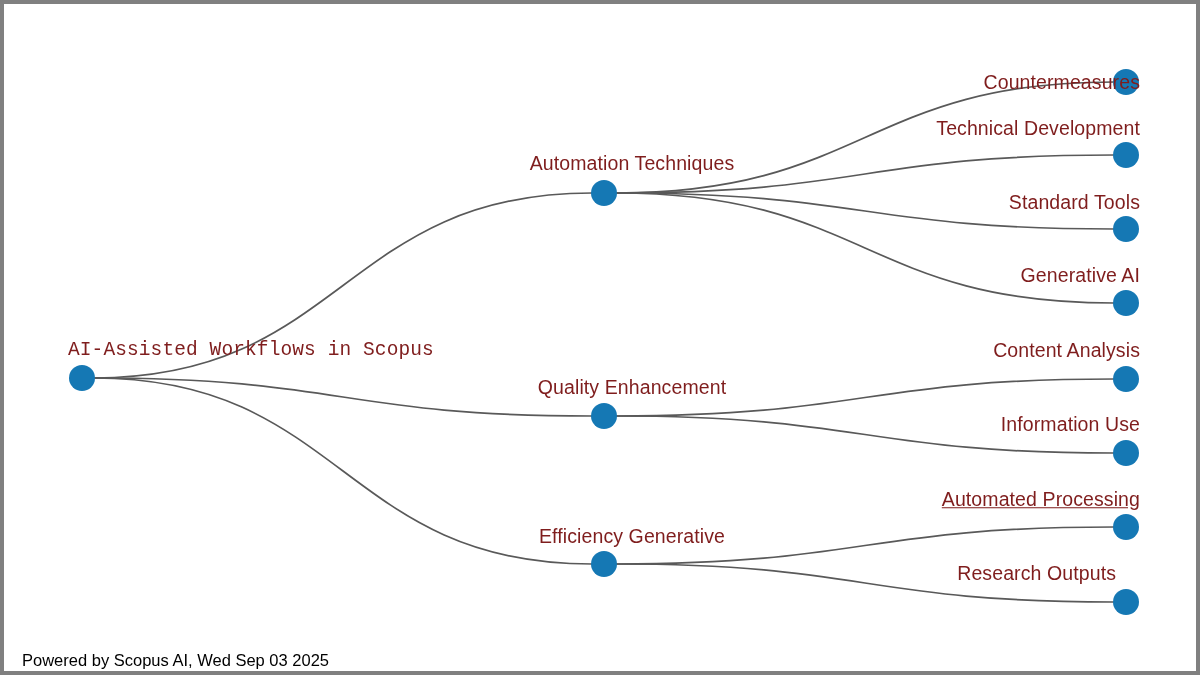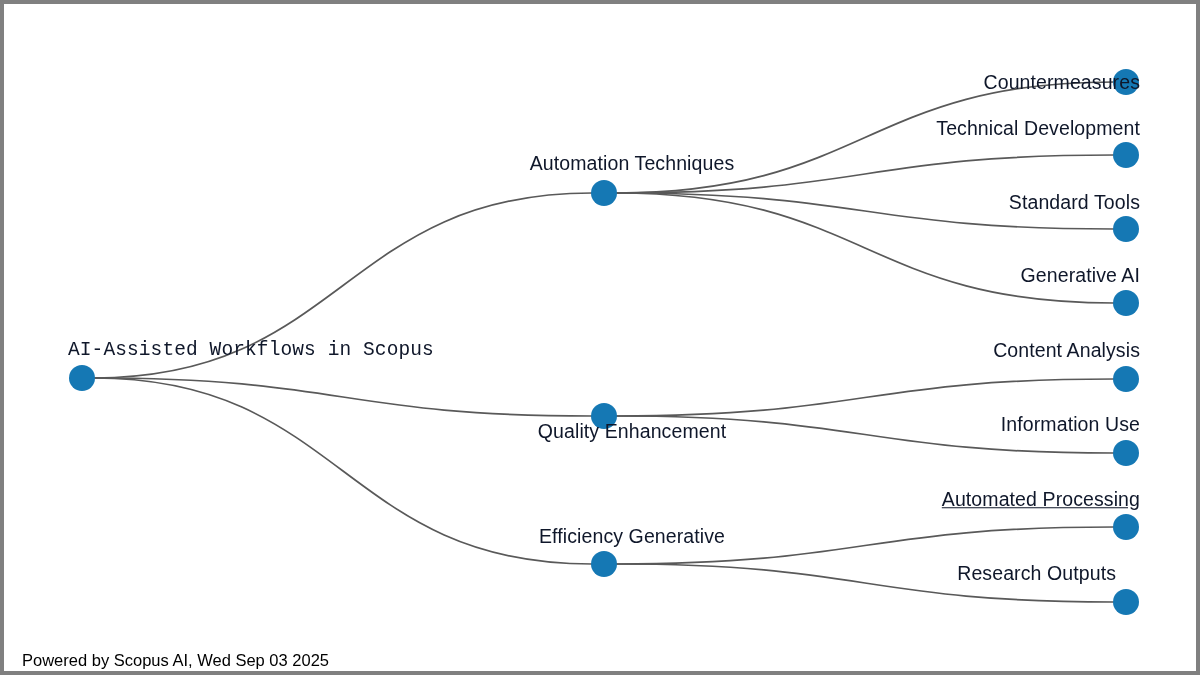--- a/index.html
+++ b/index.html
@@ -25,21 +25,21 @@
     left: 0;
     top: 0;
     width: 1200px;
     height: 675px;
     display: block;
   }
   .node-label {
     position: absolute;
     font-family: "Liberation Sans", sans-serif;
     font-size: 19.5px;
-    color: #0f172a;
+    color: #7f1d1d;
     white-space: nowrap;
     line-height: 1;
     letter-spacing: 0.1px;
   }
   .node-label.anchor-start { transform: translate(0, -50%); }
   .node-label.anchor-end   { transform: translate(-100%, -50%); }
   .node-label.anchor-mid   { transform: translate(-50%, -50%); }
   #footer {
     position: absolute;
     left: 18px;
@@ -82,21 +82,21 @@
         <circle cx="1122" cy="375" r="13" fill="#1578b4" style="cursor: pointer;"></circle>
         <circle cx="1122" cy="449" r="13" fill="#1578b4" style="cursor: pointer;"></circle>
         <circle cx="1122" cy="523" r="13" fill="#1578b4" style="cursor: pointer;"></circle>
         <circle cx="1122" cy="598" r="13" fill="#1578b4" style="cursor: pointer;"></circle>
       </g>
   </svg>
 
   <div id="label-layer">
       <div class="node-label anchor-start" style="left: 64px; top: 347px; cursor: pointer; font-family: Liberation Mono, monospace;">AI-Assisted Workflows in Scopus</div>
       <div class="node-label anchor-mid" style="left: 628px; top: 160px; cursor: pointer;">Automation Techniques</div>
-      <div class="node-label anchor-mid" style="left: 628px; top: 384px; cursor: pointer; margin-top: 44px;">Quality Enhancement</div>
+      <div class="node-label anchor-mid" style="left: 628px; top: 384px; cursor: pointer;">Quality Enhancement</div>
       <div class="node-label anchor-mid" style="left: 628px; top: 533px; cursor: pointer;">Efficiency Generative</div>
       <div class="node-label anchor-end" style="left: 1136px; top: 79px; cursor: pointer;">Countermeasures</div>
       <div class="node-label anchor-end" style="left: 1136px; top: 125px; cursor: pointer; text-align: right;">Technical Development</div>
       <div class="node-label anchor-end" style="left: 1136px; top: 199px; cursor: pointer;">Standard Tools</div>
       <div class="node-label anchor-end" style="left: 1136px; top: 272px; cursor: pointer;">Generative AI</div>
       <div class="node-label anchor-end" style="left: 1136px; top: 347px; cursor: pointer; text-align: center;">Content Analysis</div>
       <div class="node-label anchor-end" style="left: 1136px; top: 421px; cursor: pointer;">Information Use</div>
       <div class="node-label anchor-end" style="left: 1136px; top: 496px; cursor: pointer; text-decoration: underline;">Automated Processing</div>
       <div class="node-label anchor-end" style="left: 1112px; top: 570px; cursor: pointer;">Research Outputs</div>
     </div>

